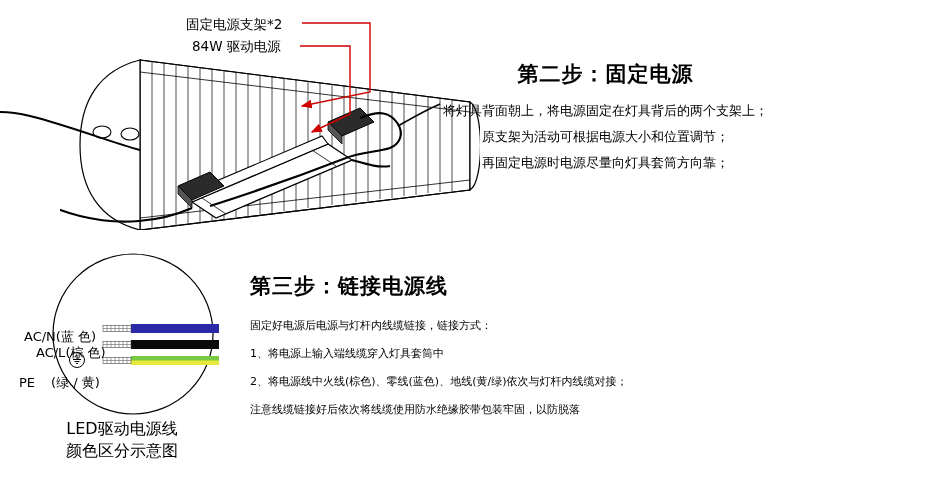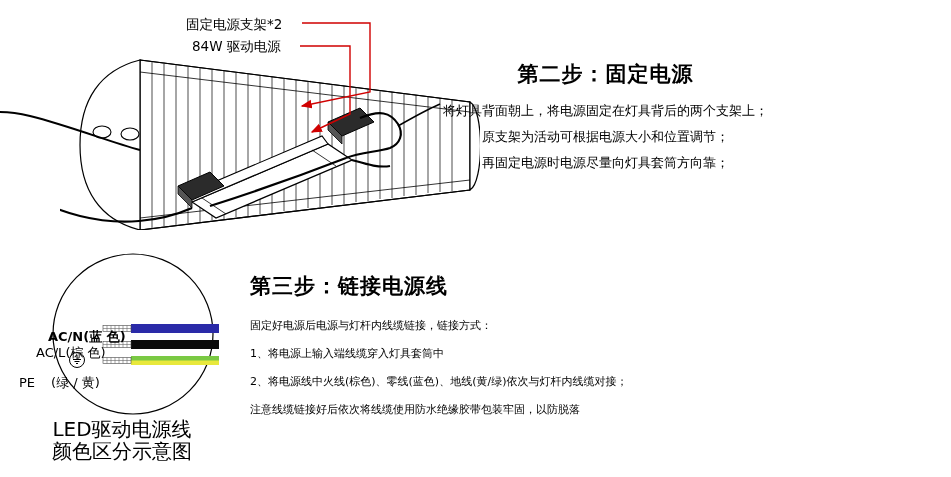--- a/index.html
+++ b/index.html
@@ -41,21 +41,21 @@
     font-size: 13.5px;
     white-space: nowrap;
   }
 
   
   .legend-label {
     font-size: 13px;
     white-space: nowrap;
   }
   .legend-caption {
-    font-size: 20px;
+    font-size: 16px;
     line-height: 22px;
     text-align: center;
     white-space: nowrap;
   }
 
   
   .step3-line {
     font-size: 11px;
     line-height: 28px;
     white-space: nowrap;
@@ -216,21 +216,21 @@
 
     <g stroke="#000" stroke-width="1" fill="none">
       <circle cx="49" cy="108" r="7.5"></circle>
       <line x1="49" y1="103" x2="49" y2="107"></line>
       <line x1="45" y1="107.5" x2="53" y2="107.5"></line>
       <line x1="46.5" y1="109.5" x2="51.5" y2="109.5"></line>
       <line x1="48" y1="111.5" x2="50" y2="111.5"></line>
     </g>
   </svg>
 
-  <div class="abs legend-label" style="left:48px; top:328px;font-weight:bold;">
+  <div class="abs legend-label" style="left:24px; top:328px;">
     <span>AC/N</span><span>(蓝 色)</span>
   </div>
   <div class="abs legend-label" style="left:36px; top:344px;">
     <span>AC/L</span><span>(棕 色)</span>
   </div>
   <div class="abs legend-label" style="left:19px; top:374px;text-align:center;">
     <span>PE</span><span style="padding-left:16px;">(绿 / 黄)</span>
   </div>
 
   <div class="abs legend-caption" style="left:22px; top:418px; width:200px;">

